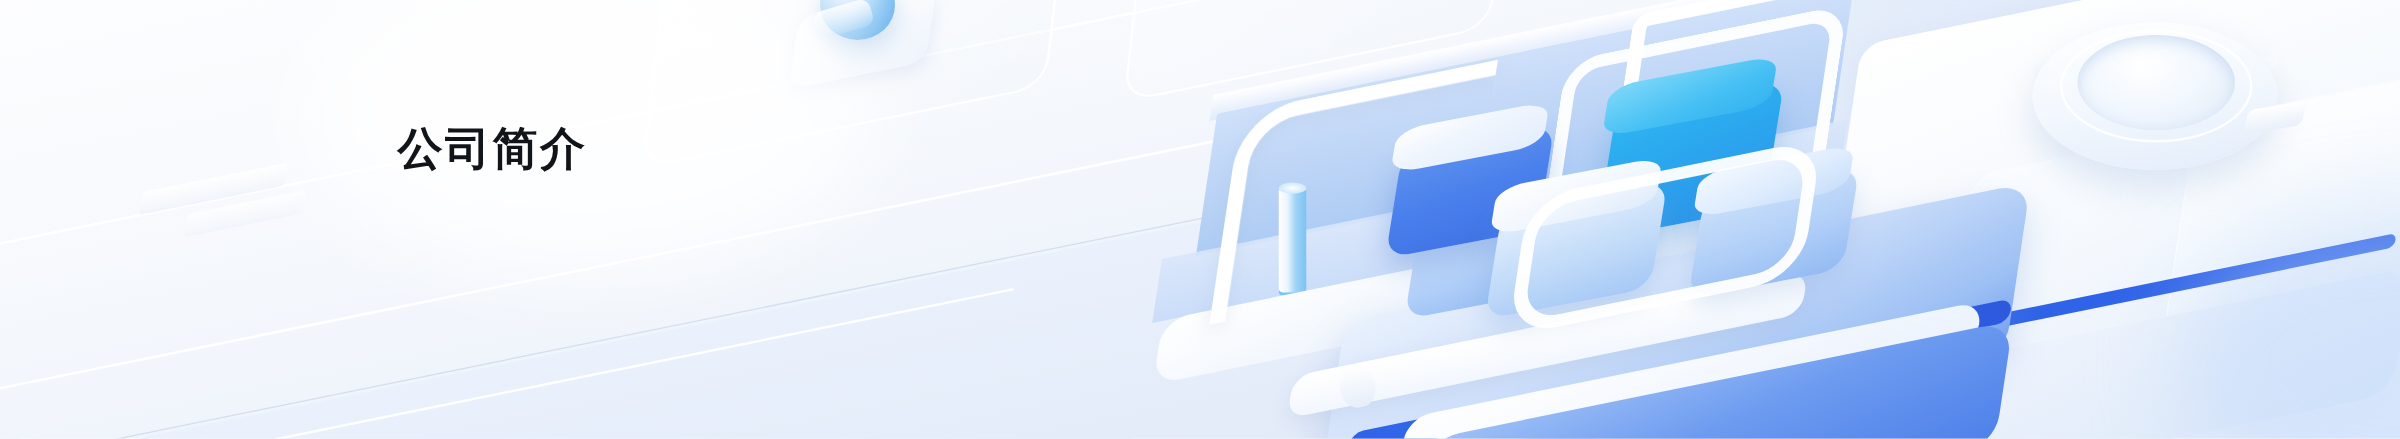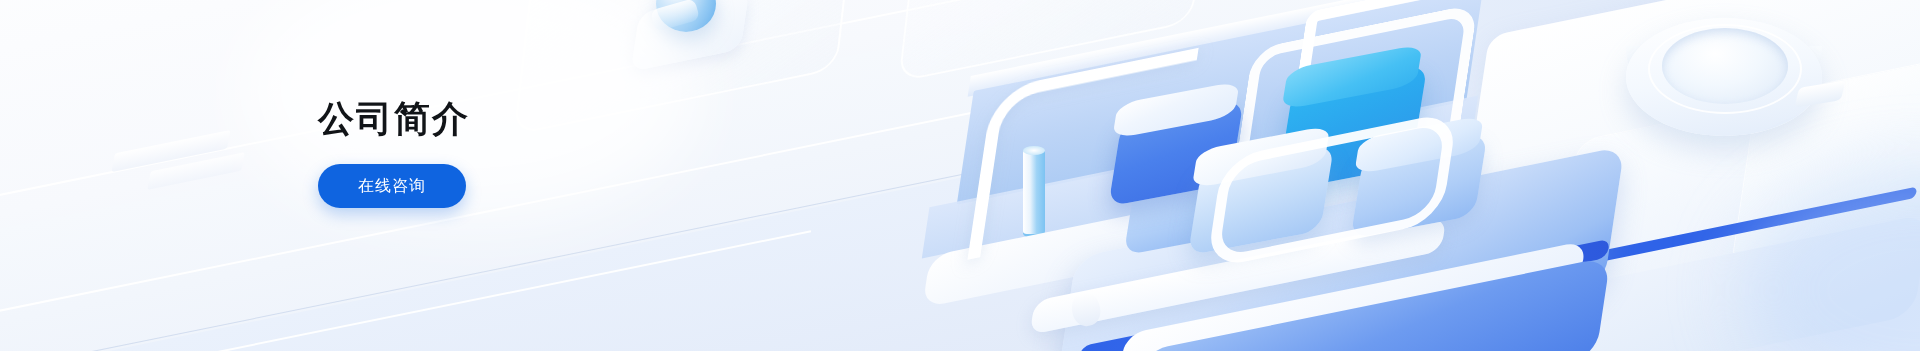--- a/index.html
+++ b/index.html
@@ -470,16 +470,15 @@
 
     <div class="bot-slab-top"></div>
     <div class="bot-slab"></div>
     <div class="pill-white"></div>
 
     <div class="glow glow-2"></div>
   </div>
 
   <div class="content">
     <h1 class="hero-title">公司简介</h1>
-    <button class="cta">在线咨询</button>
   </div>
 
 </div>
 
 </body></html>

